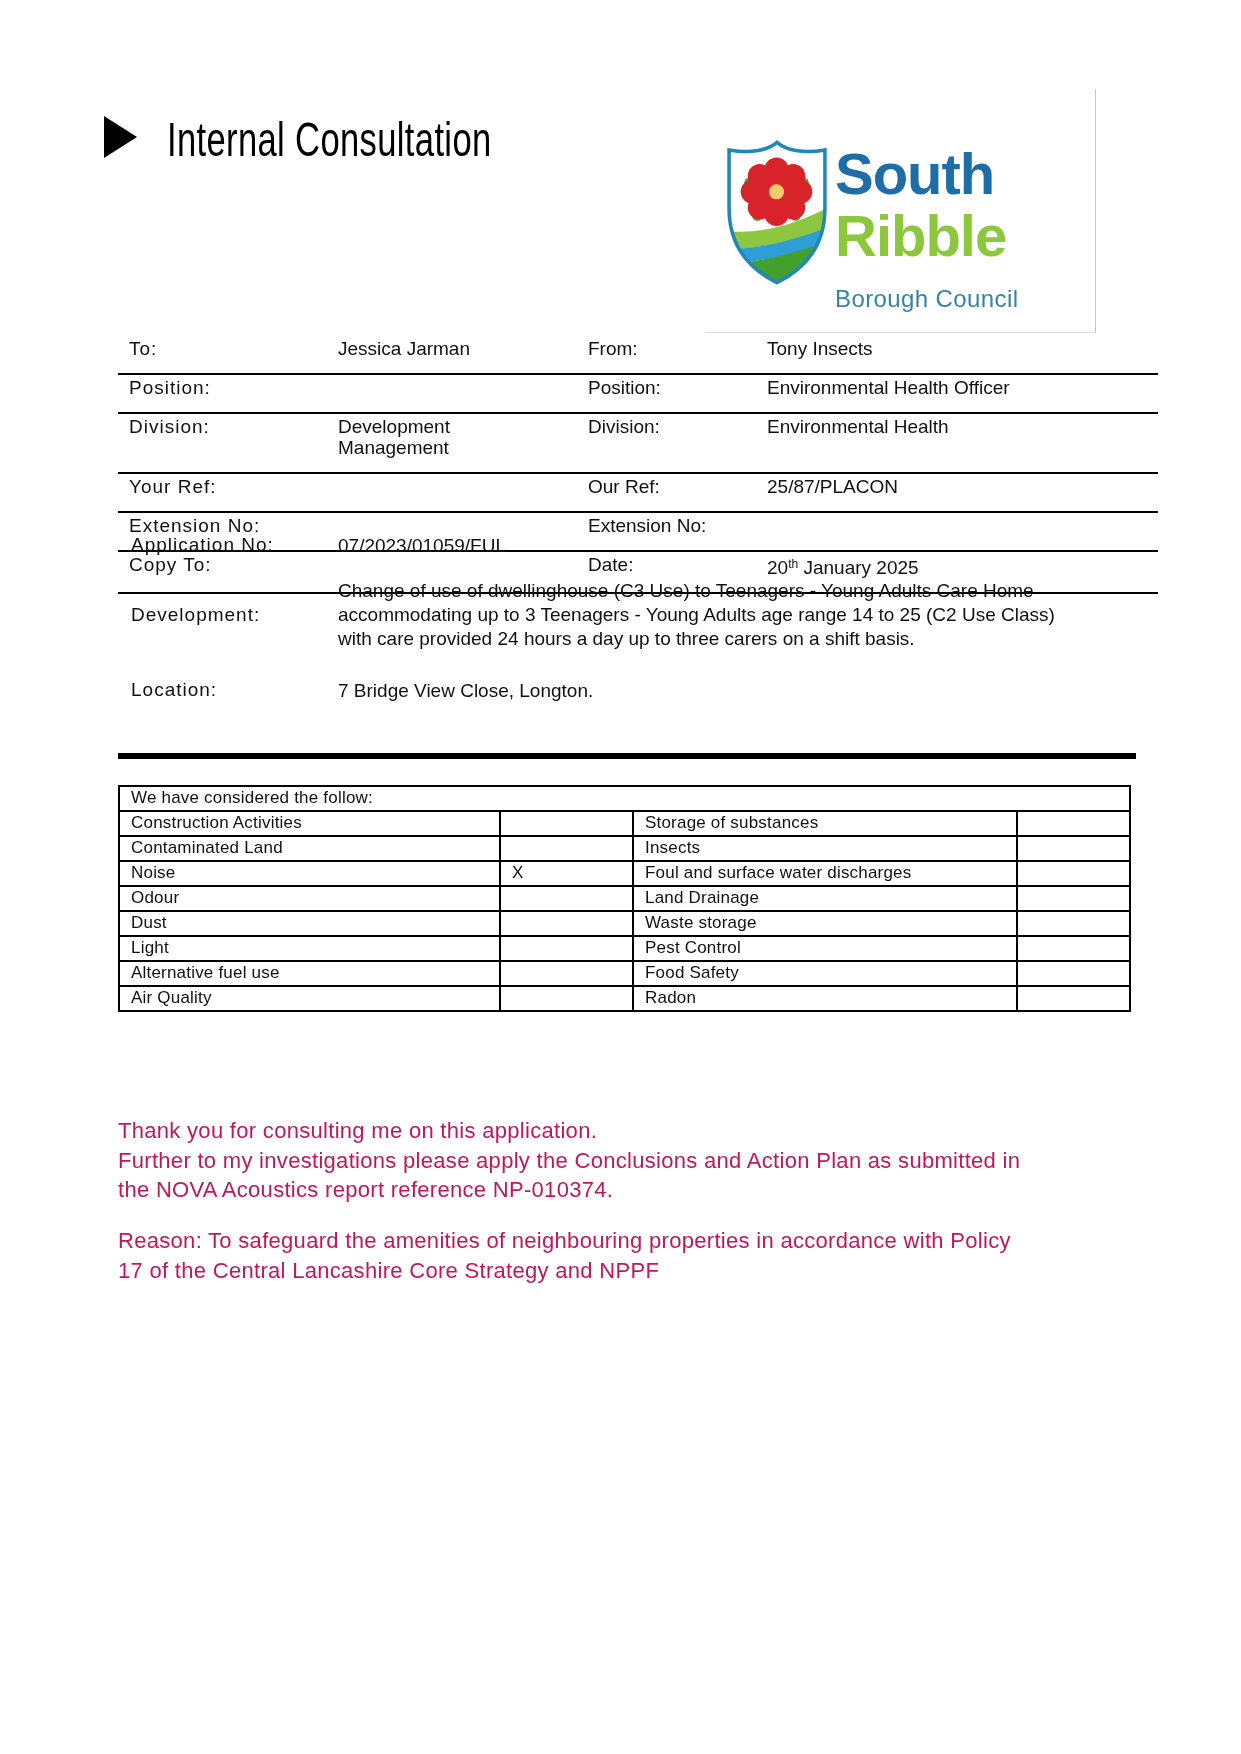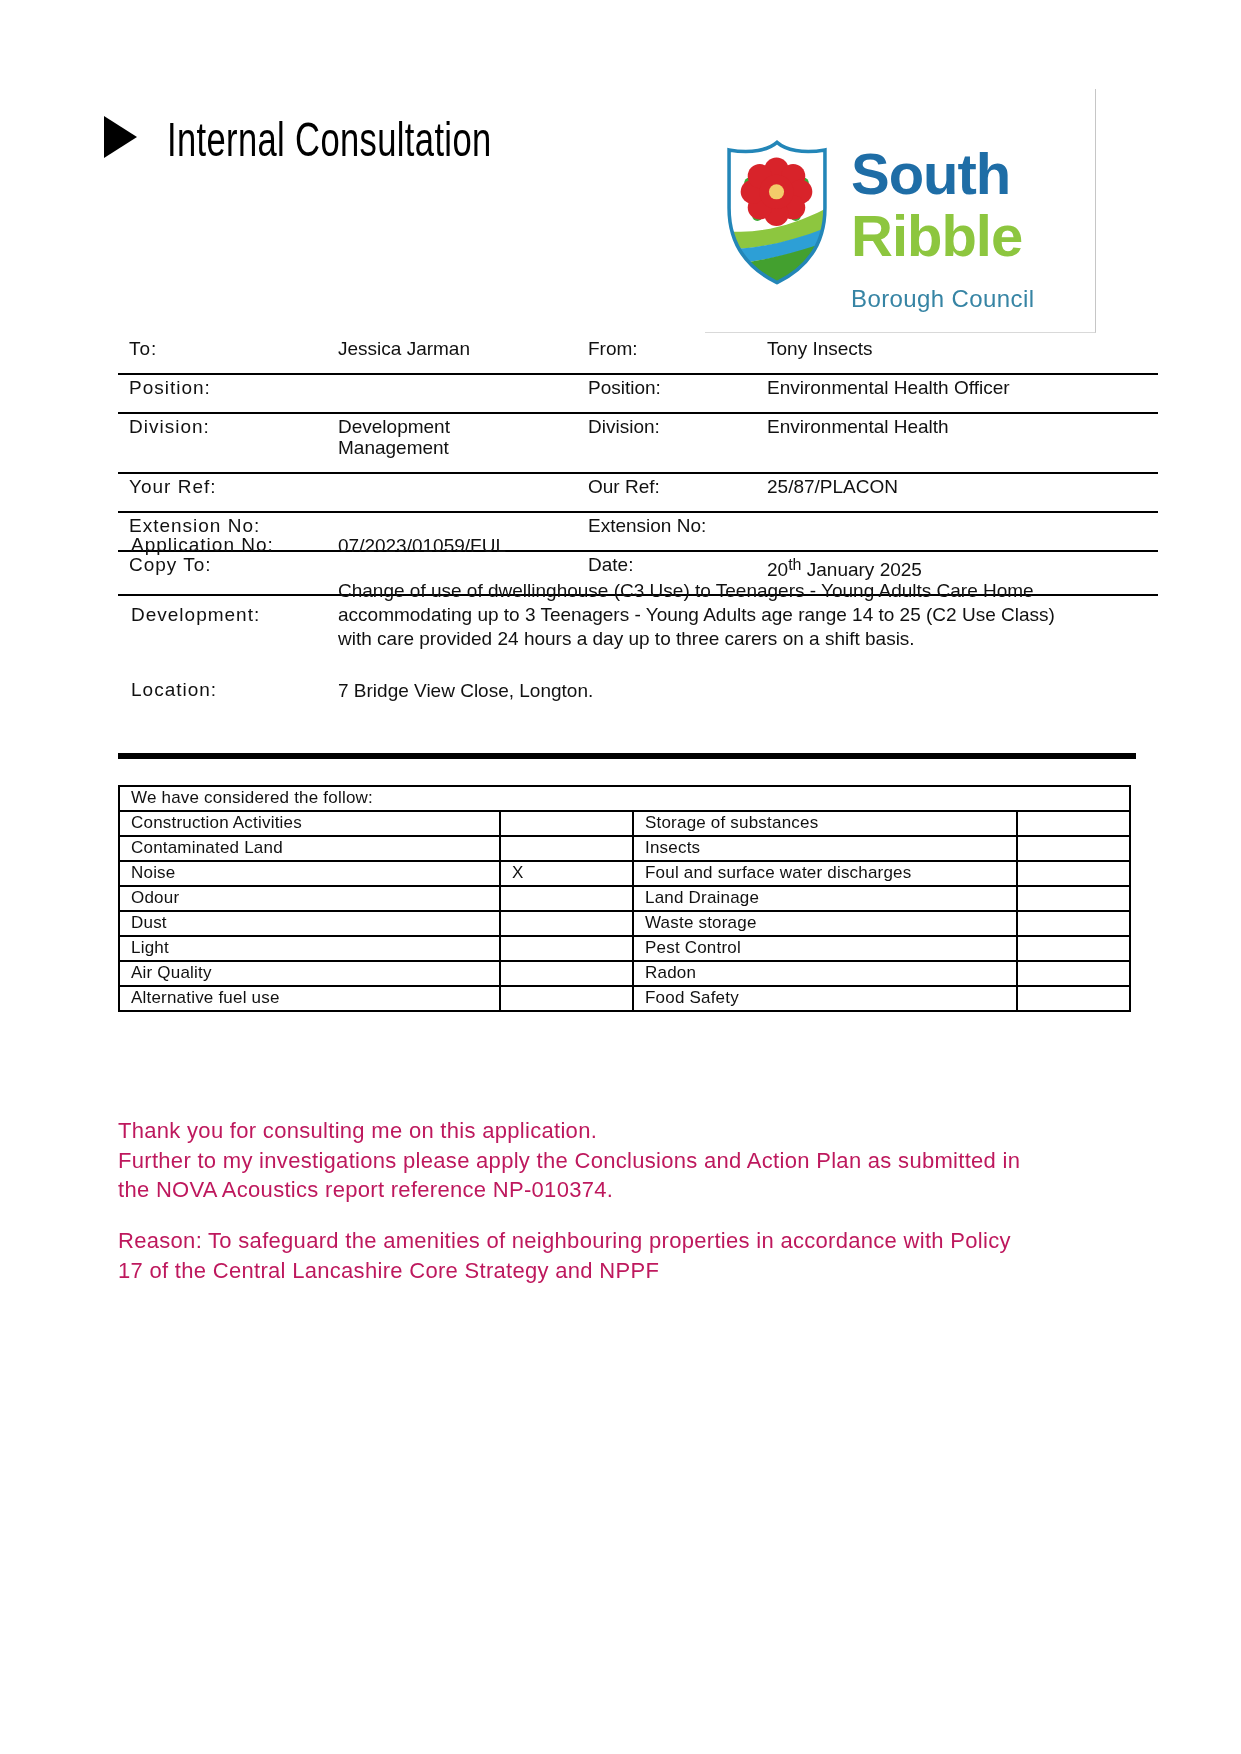--- a/index.html
+++ b/index.html
@@ -5,30 +5,30 @@
   *{margin:0;padding:0;box-sizing:border-box}
   html,body{background:#ffffff}
   body{width:1241px;height:1754px;position:relative;font-family:"Liberation Sans",sans-serif;color:#111}
   
   .title-row{position:absolute;left:104px;top:112px;display:flex;align-items:flex-start}
   .tri{width:0;height:0;border-left:33px solid #000;border-top:21px solid transparent;border-bottom:21px solid transparent;margin-top:4px}
   .title{font-size:48px;letter-spacing:.5px;transform:scaleX(.72);transform-origin:left center;white-space:nowrap;margin-left:30px;color:#000}
   
   .logo-frame{position:absolute;left:705px;top:89px;width:391px;height:244px;border-right:1px solid #c6c6c6;border-bottom:1px solid #d9d9d9}
   .logo-shield{position:absolute;left:18px;top:48px;width:108px;height:152px}
-  .logo-text{position:absolute;left:146px;top:56px;line-height:1}
+  .logo-text{position:absolute;left:130px;top:56px;line-height:1}
   .logo-south{font-size:58px;font-weight:bold;color:#1e6da6;letter-spacing:-1px}
   .logo-ribble{font-size:58px;font-weight:bold;color:#8dc63f;letter-spacing:-1px;margin-top:4px}
   .logo-bc{font-size:24px;color:#3684a4;margin-top:22px;letter-spacing:.4px}
   
   table.info{position:absolute;left:118px;top:336px;width:1040px;border-collapse:collapse;font-size:19px;table-layout:fixed}
   table.info td{border-bottom:2px solid #000;vertical-align:top;padding:2px 2px 14px 0;line-height:21px}
   table.info td.k{padding-left:11px;letter-spacing:1px}
   .wrap-narrow{max-width:160px}
-  sup.ord{font-size:16px;vertical-align:6px}
+  sup.ord{font-size:12px;vertical-align:6px}
   
   .kv{position:absolute;left:118px;display:grid;grid-template-columns:220px 810px;font-size:19px}
   .kv .k{padding-left:13px;letter-spacing:1px}
   .kv .v{line-height:24px}
   .kv.dev .k{align-self:center}
   
   .divider{position:absolute;left:118px;top:753px;width:1018px;height:6px;background:#000}
   
   table.cons{position:absolute;left:118px;top:785px;width:1011px;border-collapse:collapse;font-size:17px;table-layout:fixed}
   table.cons td{border:2px solid #000;padding:1px 9px 2px 11px;line-height:20px;letter-spacing:.2px;overflow:hidden;white-space:nowrap}
@@ -200,29 +200,29 @@
       <td>Waste storage</td>
       <td></td>
     </tr>
     <tr>
       <td>Light</td>
       <td></td>
       <td>Pest Control</td>
       <td></td>
     </tr>
     <tr>
+      <td>Alternative fuel use</td>
+      <td></td>
+      <td>Food Safety</td>
+      <td></td>
+    </tr>
+    <tr>
       <td>Air Quality</td>
       <td></td>
       <td>Radon</td>
-      <td></td>
-    </tr>
-    <tr>
-      <td>Alternative fuel use</td>
-      <td></td>
-      <td>Food Safety</td>
       <td></td>
     </tr>
   </tbody>
     </table>
 
   <div class="para" style="top:1116px">
     <div>Thank you for consulting me on this application.</div>
     <div>Further to my investigations please apply the Conclusions and Action Plan as submitted in</div>
     <div>the NOVA Acoustics report reference NP-010374.</div>
   </div>

